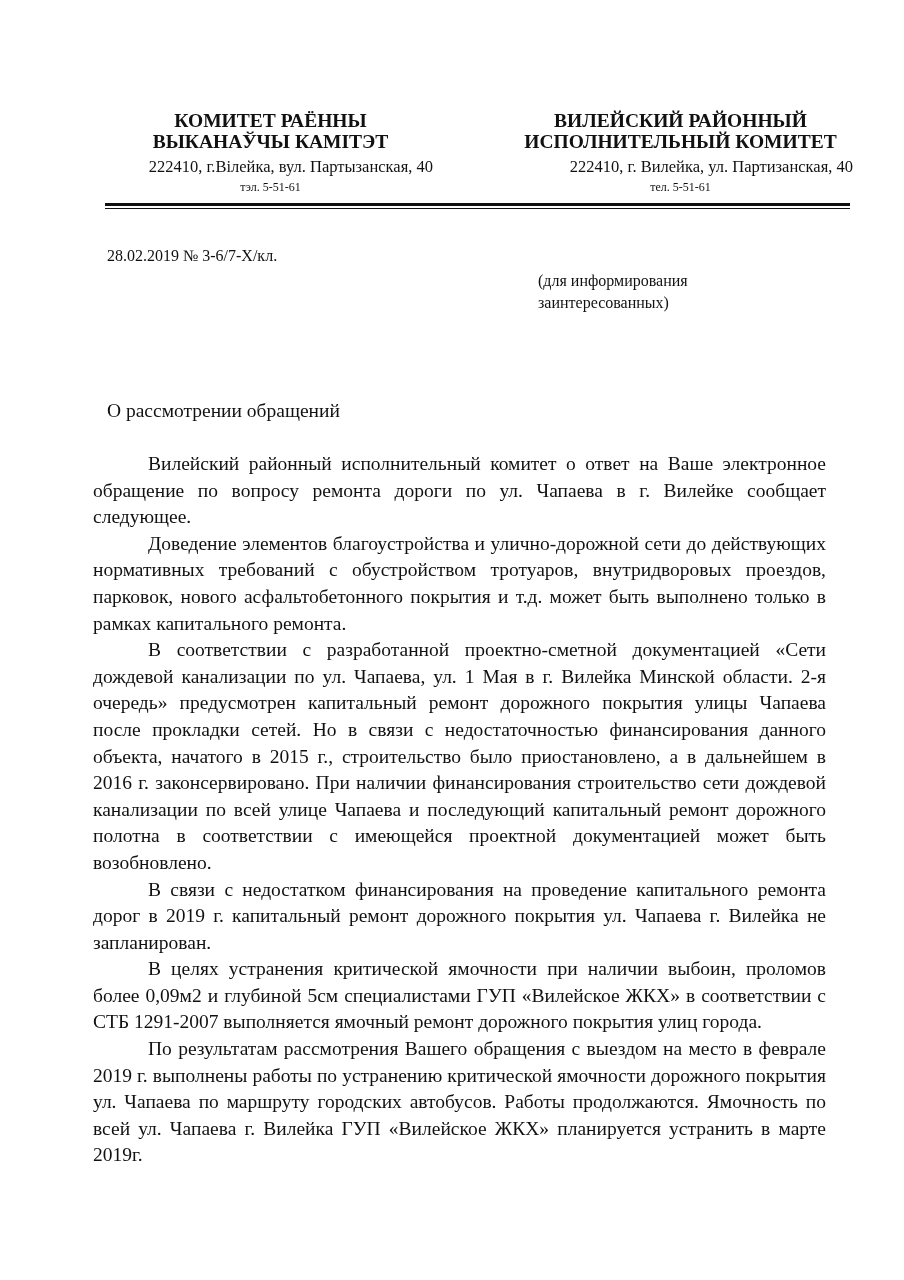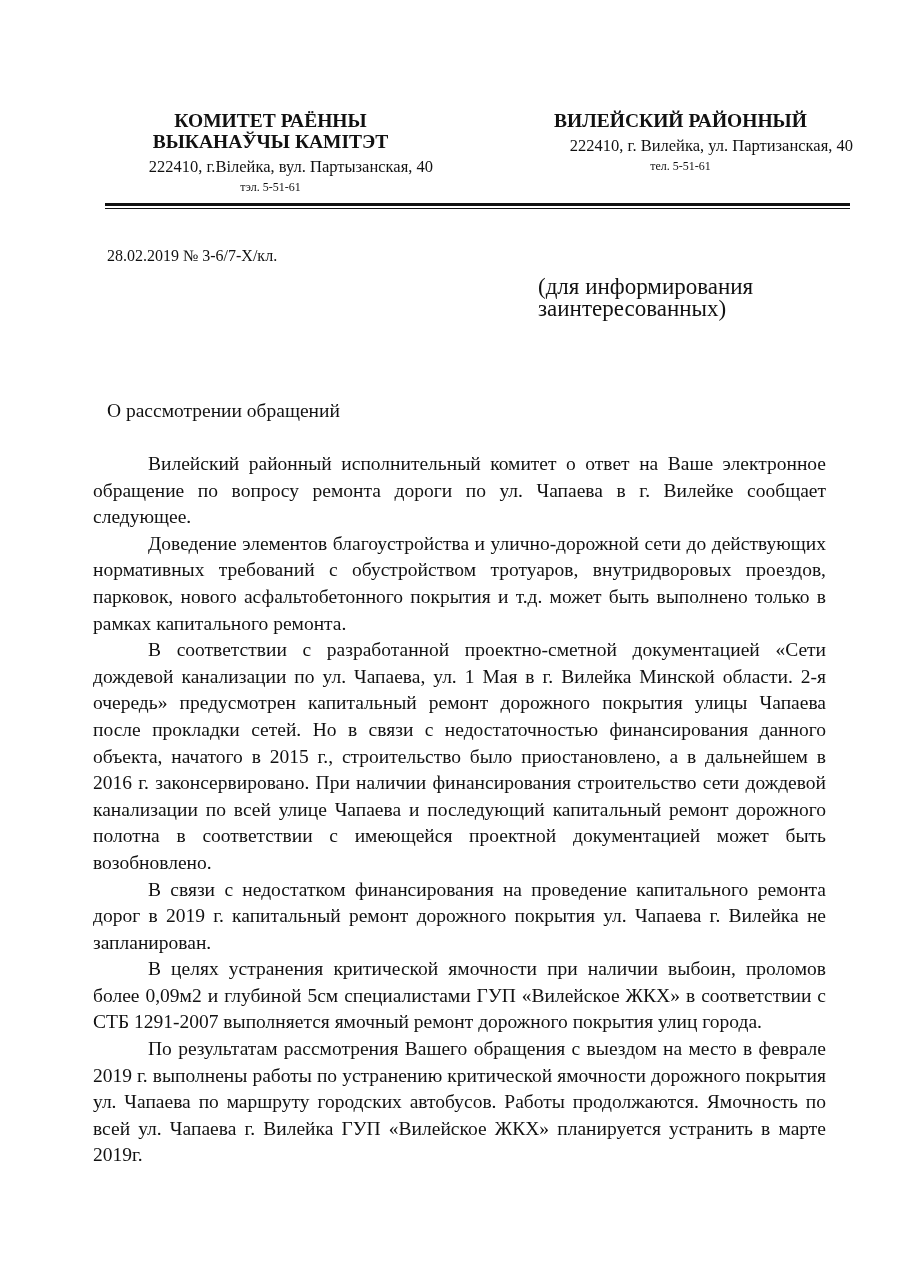--- a/index.html
+++ b/index.html
@@ -20,21 +20,21 @@
     .rule-thick {
       position: absolute; left: 105px; width: 745px; top: 203px; height: 3px; background: #111;
     }
     .rule-thin {
       position: absolute; left: 105px; width: 745px; top: 208px; height: 1px; background: #111;
     }
     .docnum {
       position: absolute; left: 107px; top: 247px; font-size: 16px;
     }
     .addressee {
-      position: absolute; left: 538px; top: 270px; font-size: 23px; line-height: 22px; margin-top: 6px;
+      position: absolute; left: 538px; top: 270px; font-size: 16px; line-height: 22px;
     }
     .subject {
       position: absolute; left: 107px; top: 400px; font-size: 19.5px;
     }
     .body-text {
       position: absolute; left: 93px; top: 451px; width: 733px;
       font-size: 19.5px; line-height: 26.6px; text-align: justify;
     }
     .body-text p { margin: 0; text-indent: 55px; }
   </style>
@@ -43,20 +43,21 @@
 
 <div class="header-col header-left">
   <div class="org-name">КОМИТЕТ РАЁННЫ</div>
   <div class="org-name">ВЫКАНАЎЧЫ КАМІТЭТ</div>
   <div class="addr">222410, г.Вілейка, вул. Партызанская, 40</div>
   <div class="phone">тэл. 5-51-61</div>
 </div>
 
 <div class="header-col header-right">
   <div class="org-name">ВИЛЕЙСКИЙ РАЙОННЫЙ</div>
+  <div class="org-name">ИСПОЛНИТЕЛЬНЫЙ КОМИТЕТ</div>
   <div class="addr">222410, г. Вилейка, ул. Партизанская, 40</div>
   <div class="phone">тел. 5-51-61</div>
 </div>
 
 <div class="rule-thick"></div>
 <div class="rule-thin"></div>
 
 <div class="docnum">28.02.2019 № 3-6/7-Х/кл.</div>
 
 <div class="addressee">

